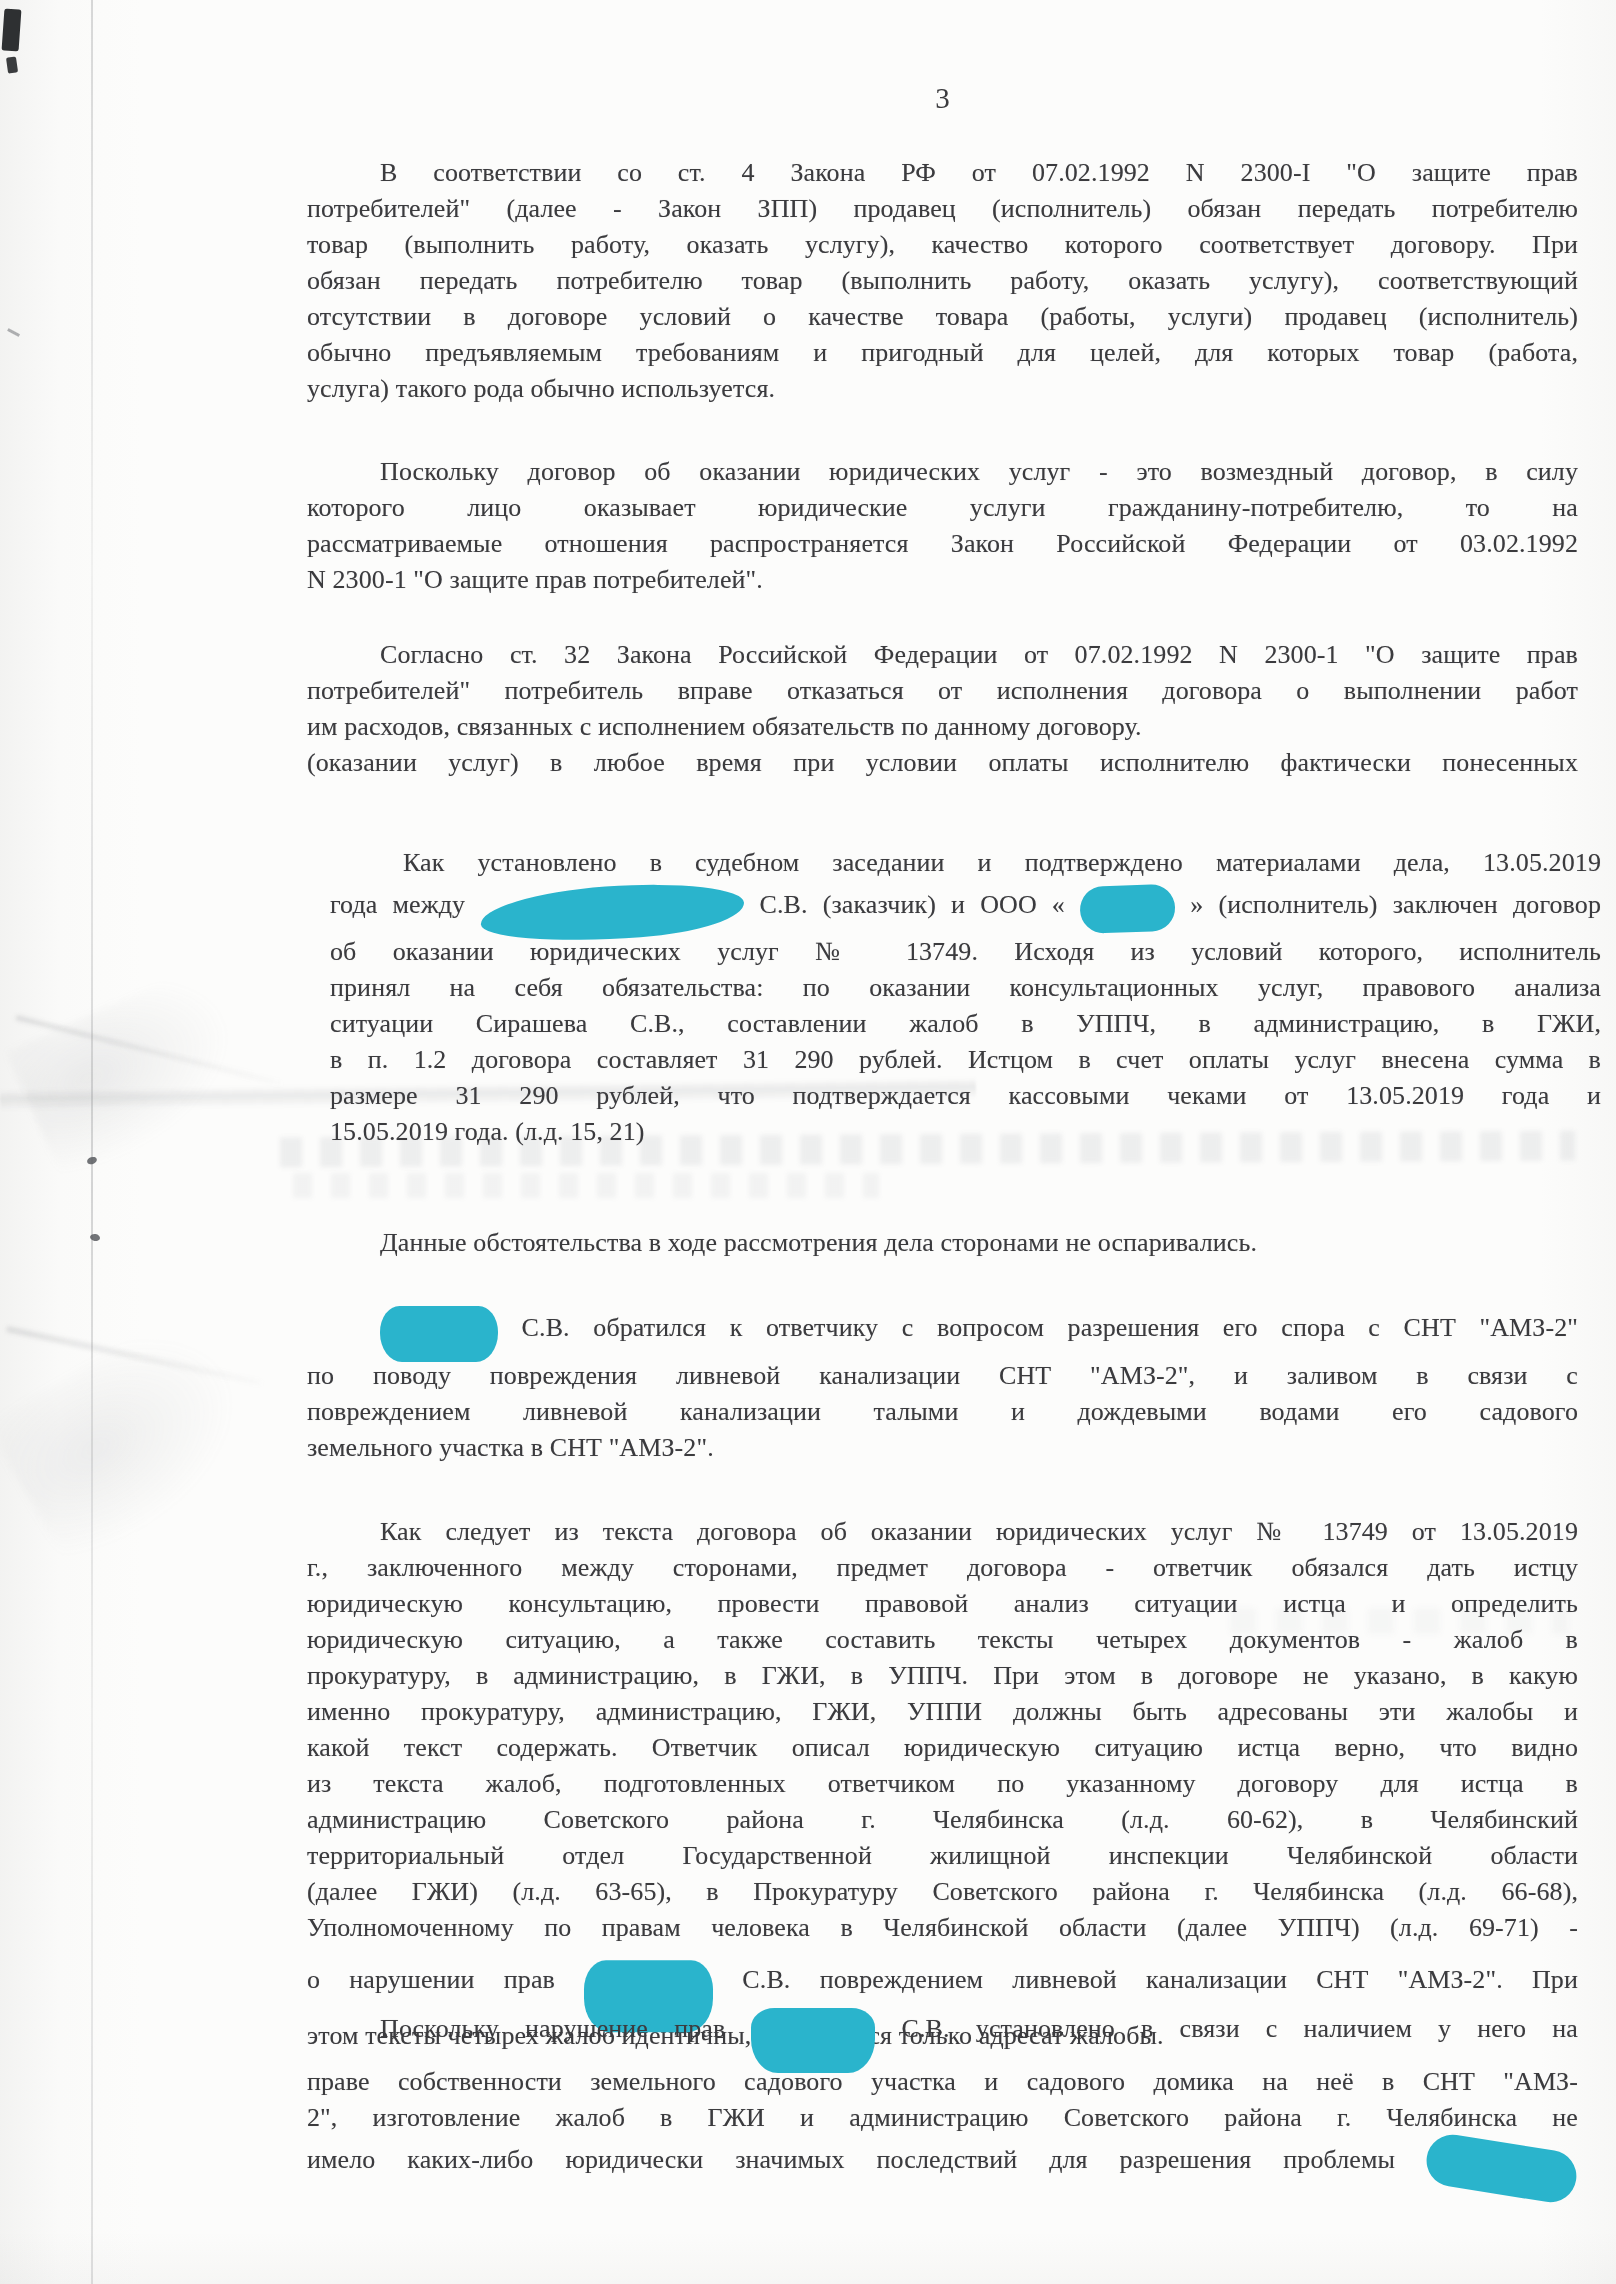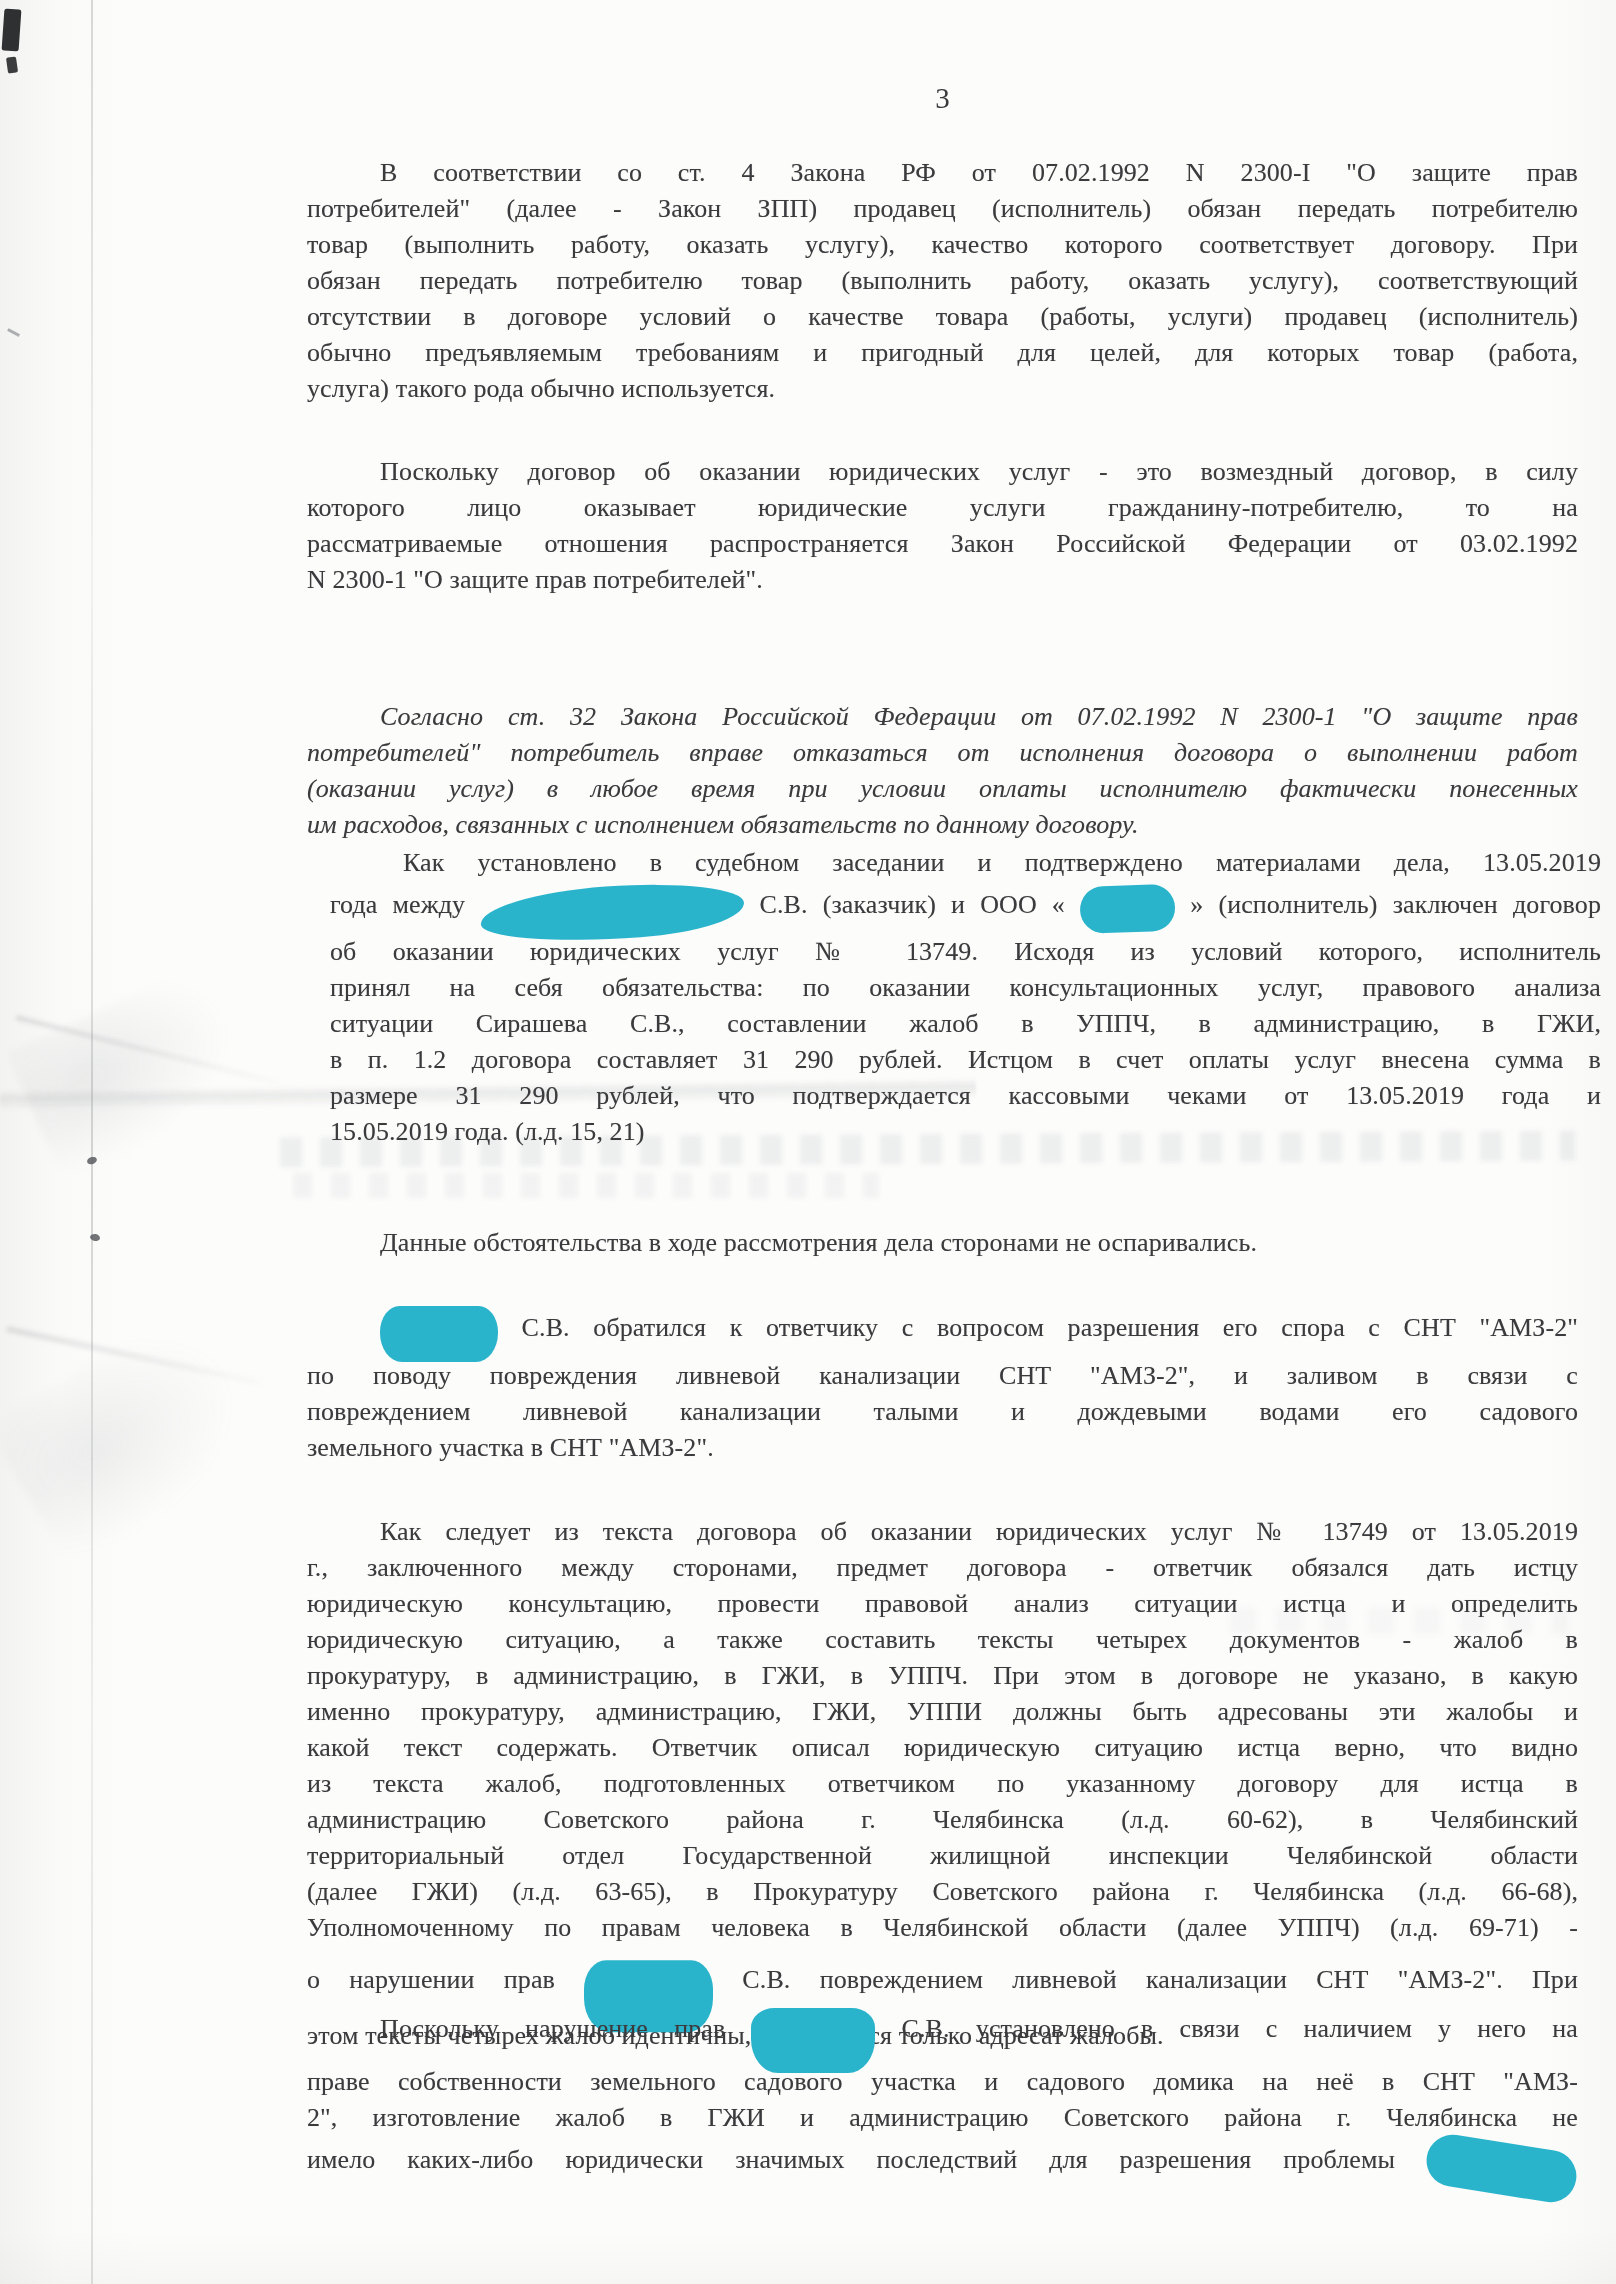--- a/index.html
+++ b/index.html
@@ -142,25 +142,25 @@
           <div class="line"><span>отсутствии в договоре условий о качестве товара (работы, услуги) продавец (исполнитель)</span></div>
           <div class="line"><span>обычно предъявляемым требованиям и пригодный для целей, для которых товар (работа,</span></div>
           <div class="line last"><span>услуга) такого рода обычно используется.</span></div>
         </div>
         <div class="para" style="top: 454px;">
           <div class="line indent"><span>Поскольку договор об оказании юридических услуг - это возмездный договор, в силу</span></div>
           <div class="line"><span>которого лицо оказывает юридические услуги гражданину-потребителю, то на</span></div>
           <div class="line"><span>рассматриваемые отношения распространяется Закон Российской Федерации от 03.02.1992</span></div>
           <div class="line last"><span>N 2300-1 "О защите прав потребителей".</span></div>
         </div>
-        <div class="para" style="top: 699px; font-style: italic;">
+        <div class="para" style="top: 637px;">
           <div class="line indent"><span>Согласно ст. 32 Закона Российской Федерации от 07.02.1992 N 2300-1 "О защите прав</span></div>
           <div class="line"><span>потребителей" потребитель вправе отказаться от исполнения договора о выполнении работ</span></div>
+          <div class="line last"><span>им расходов, связанных с исполнением обязательств по данному договору.</span></div>
           <div class="line"><span>(оказании услуг) в любое время при условии оплаты исполнителю фактически понесенных</span></div>
-          <div class="line last"><span>им расходов, связанных с исполнением обязательств по данному договору.</span></div>
         </div>
         <div class="para" style="top: 845px; margin-left: 23px;">
           <div class="line indent"><span>Как установлено в судебном заседании и подтверждено материалами дела, 13.05.2019</span></div>
           <div class="line"><span>года между</span> <span class="redaction" style="width: 264px; height: 53px; border-radius: 48% 52% 40% 60% / 55% 48% 52% 45%; transform: rotate(-4deg) translateY(5.2px);"></span> <span>С.В. (заказчик) и ООО «</span> <span class="redaction" style="width: 95px; height: 47px; border-radius: 26px; transform: rotate(-2deg) translateY(1.3px);"></span> <span>» (исполнитель) заключен договор</span></div>
           <div class="line"><span>об оказании юридических услуг № 13749. Исходя из условий которого, исполнитель</span></div>
           <div class="line"><span>принял на себя обязательства: по оказании консультационных услуг, правового анализа</span></div>
           <div class="line"><span>ситуации Сирашева С.В., составлении жалоб в УППЧ, в администрацию, в ГЖИ,</span></div>
           <div class="line"><span>в п. 1.2 договора составляет 31 290 рублей. Истцом в счет оплаты услуг внесена сумма в</span></div>
           <div class="line"><span>размере 31 290 рублей, что подтверждается кассовыми чеками от 13.05.2019 года и</span></div>
           <div class="line last"><span>15.05.2019 года. (л.д. 15, 21)</span></div>

